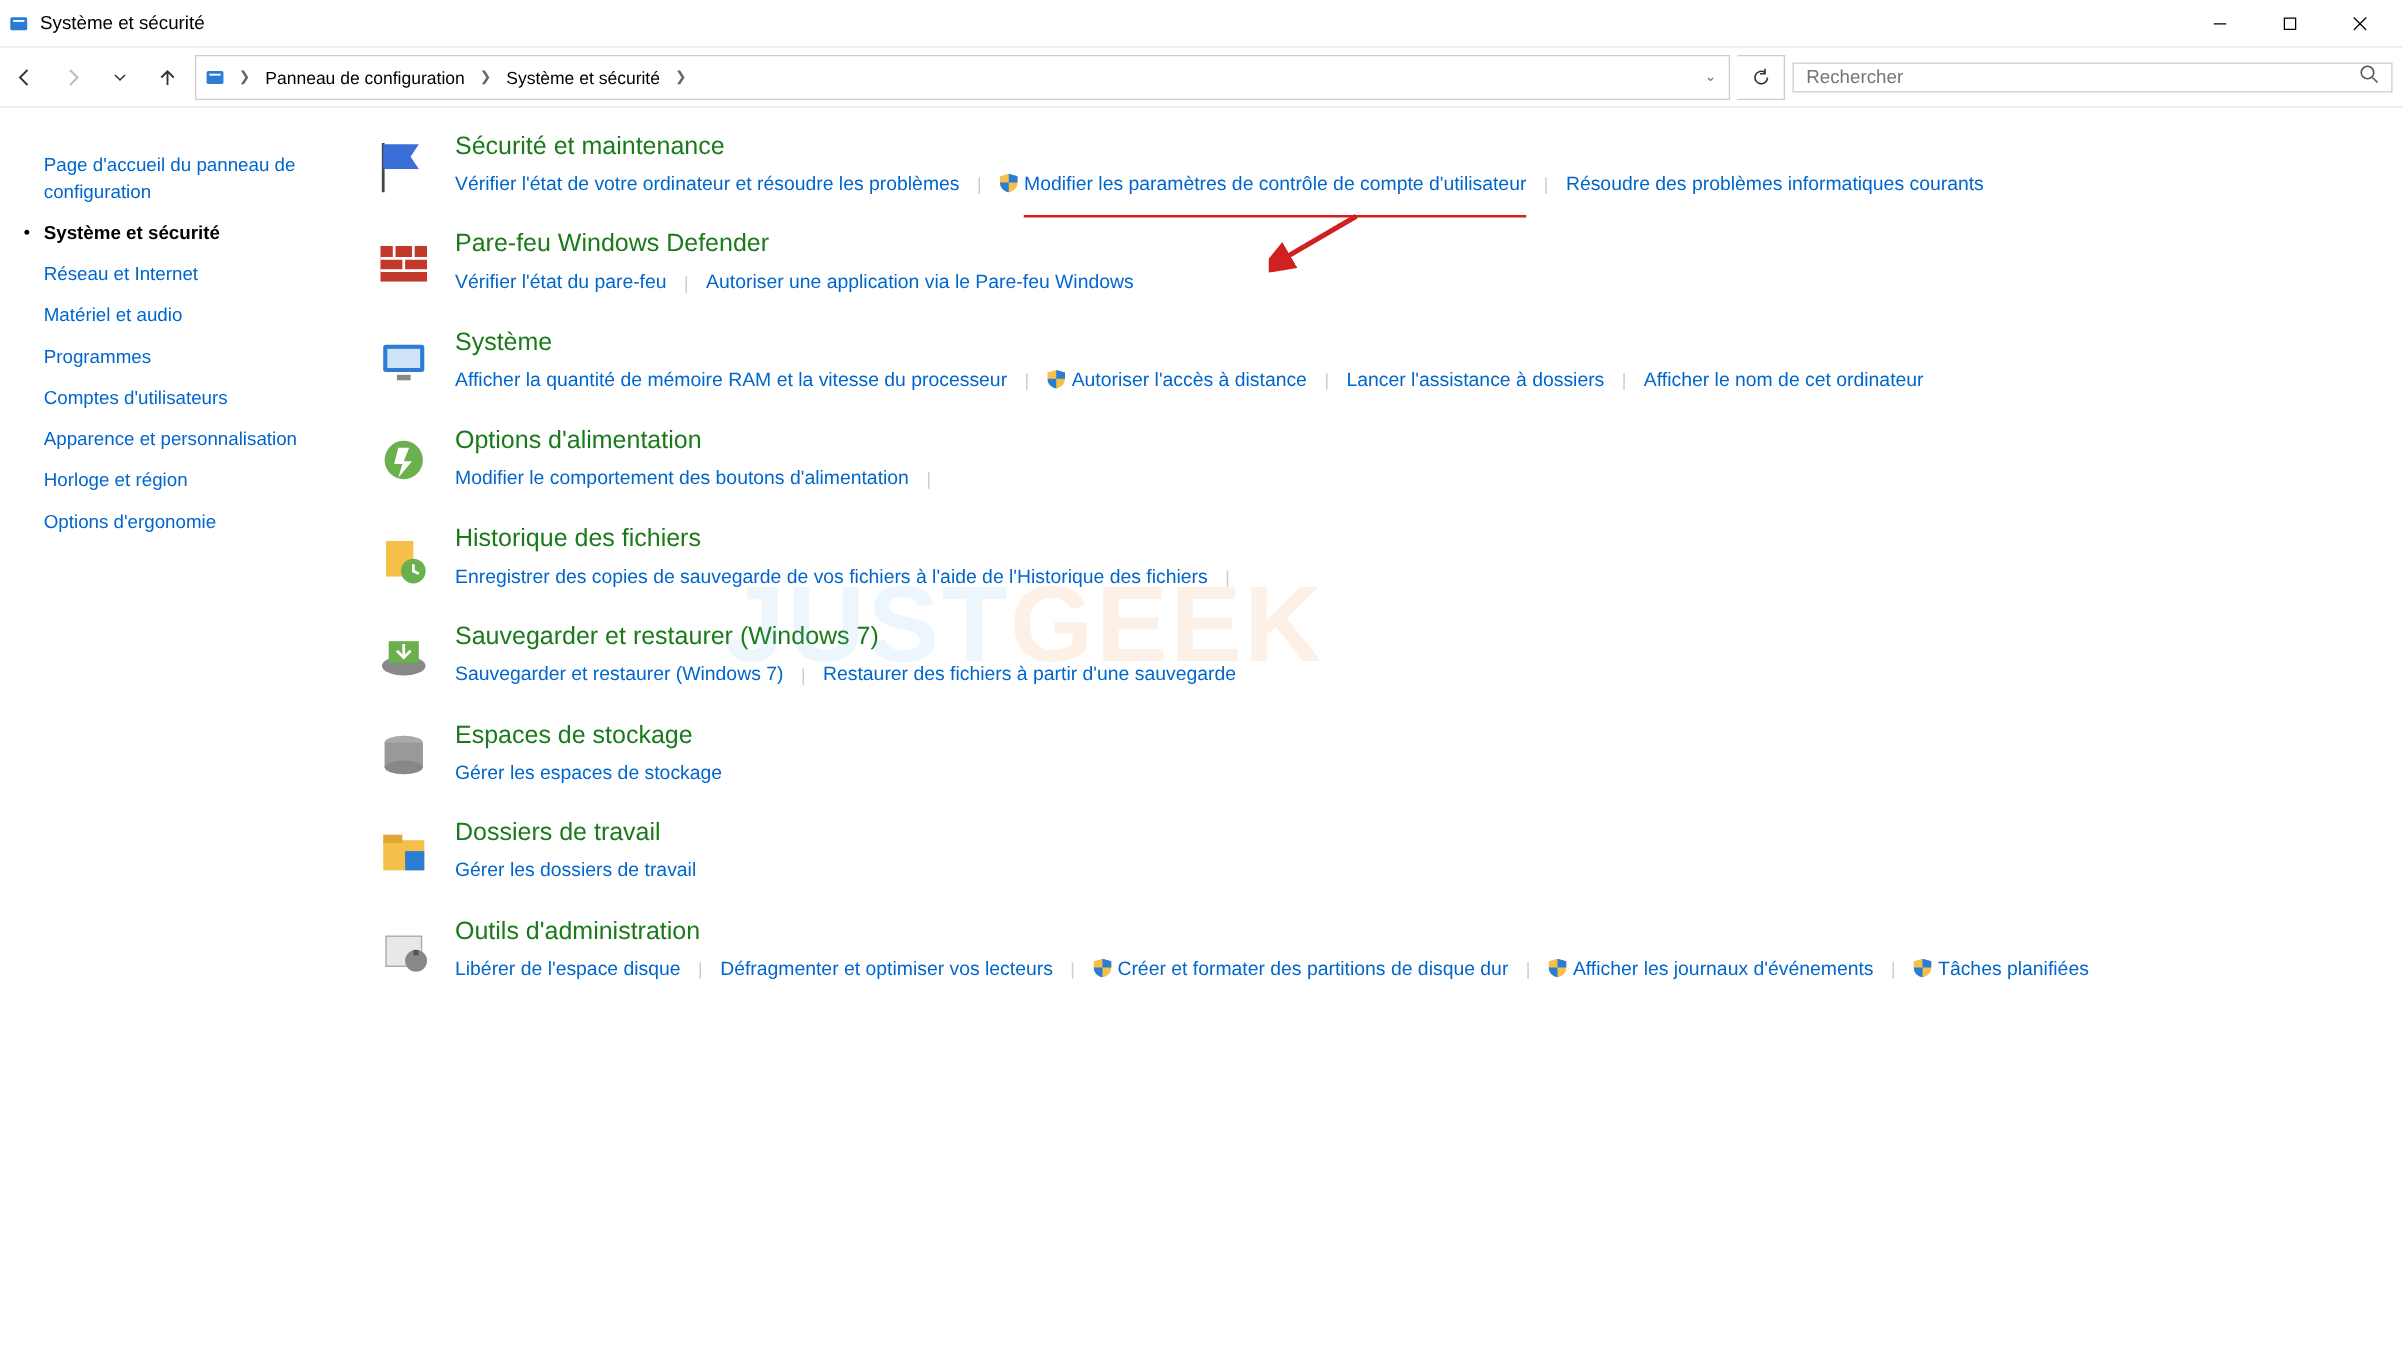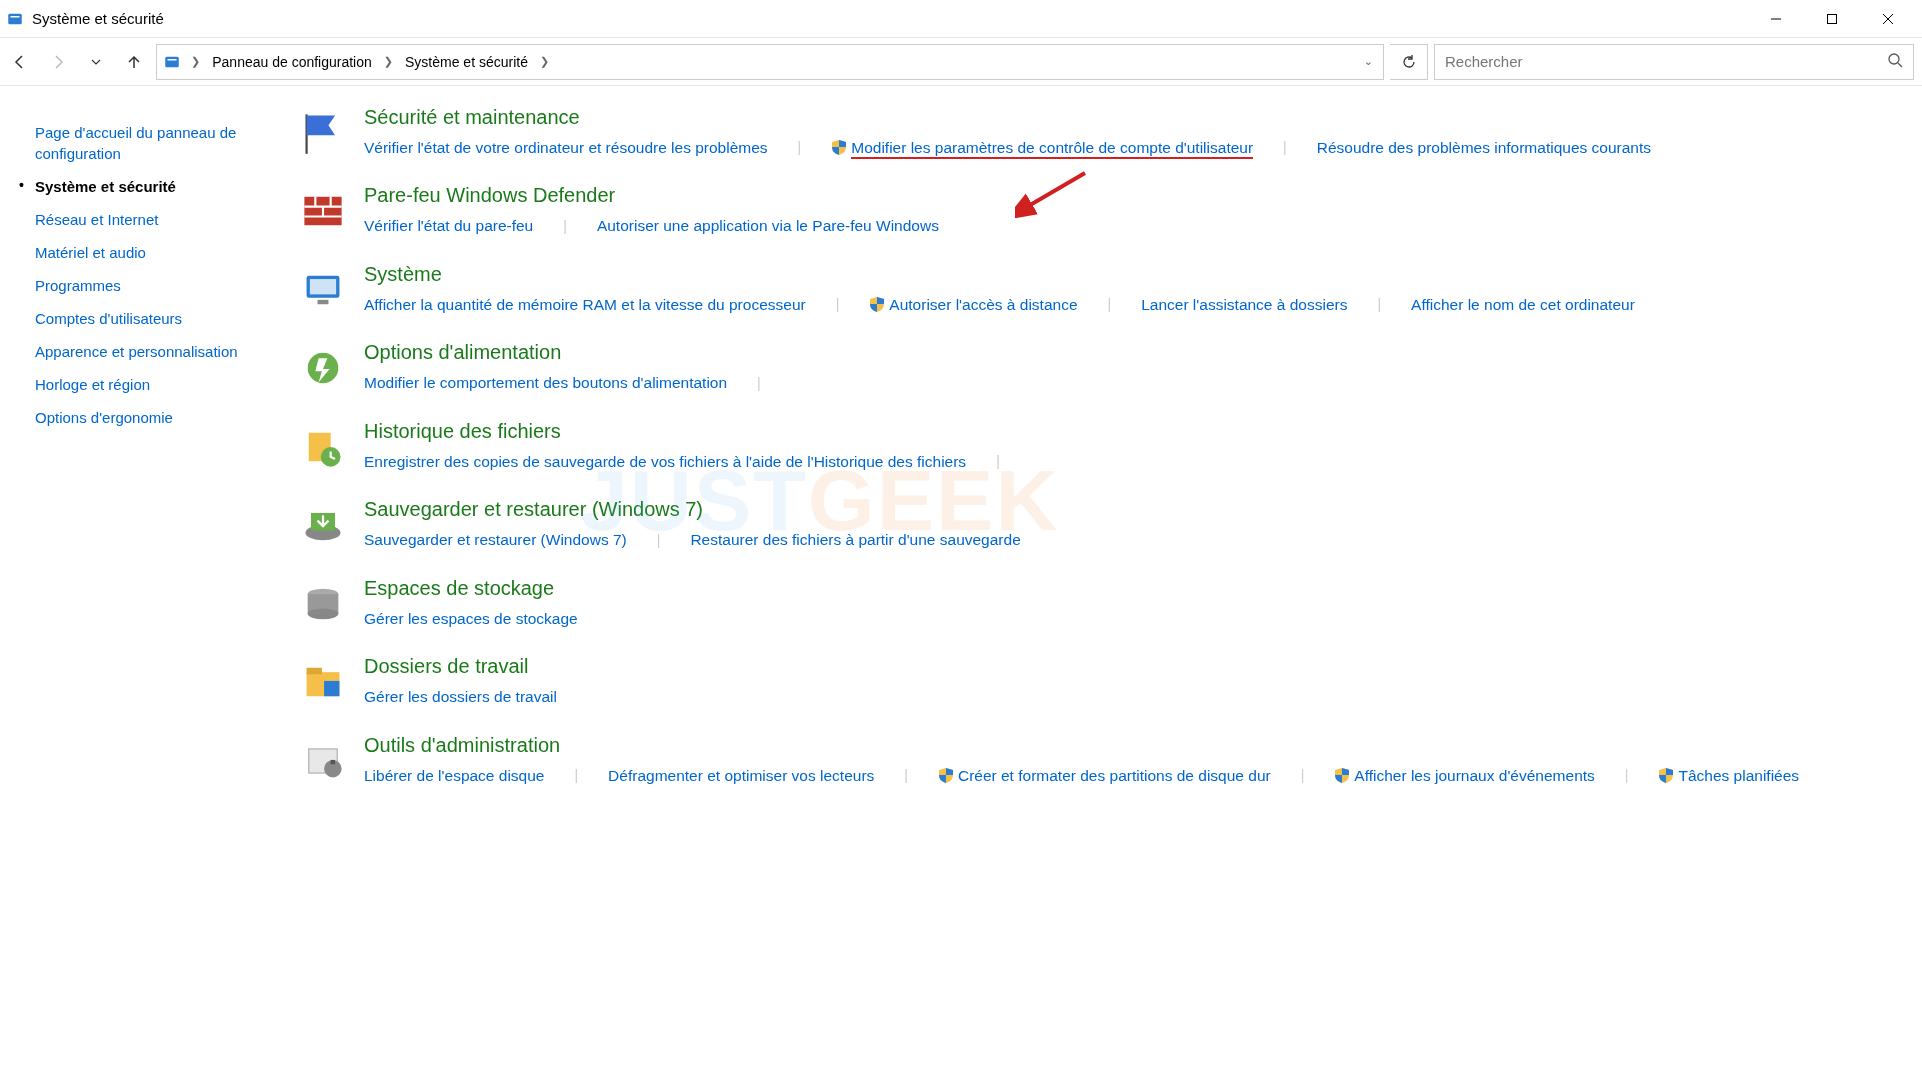--- a/index.html
+++ b/index.html
@@ -18,41 +18,41 @@
 .nav-arrow { width: 32px; height: 32px; display: flex; align-items: center; justify-content: center; color: #666; }
 .nav-arrow.disabled { color: #bbb; }
 .nav-arrow svg { width: 16px; height: 16px; }
 .nav-arrow.sm svg { width: 10px; height: 10px; }
 .address { flex: 1; display: flex; align-items: center; border: 1px solid #ccc; height: 36px; padding: 0 6px; gap: 6px; }
 .address .cp-icon { width: 18px; height: 18px; flex-shrink: 0; }
 .address .crumb { color: #000; padding: 0 2px; }
 .address .chev { color: #666; font-size: 11px; padding: 0 4px; }
 .address .spacer { flex: 1; }
 .refresh { width: 38px; height: 36px; display: flex; align-items: center; justify-content: center; border: 1px solid #ccc; border-left: none; }
-.search { display: flex; align-items: center; border: 1px solid #ccc; height: 36px; width: 480px; padding: 0 10px; }
+.search { display: flex; border: 1px solid #ccc; height: 24px; width: 480px; padding: 0 10px; }
 .search input { flex: 1; border: none; outline: none; font-size: 15px; color: #888; background: transparent; }
 .search .mag { color: #555; }
 
 
 .content { display: flex; padding: 20px 0 0 0; }
 .sidebar { width: 300px; padding: 10px 20px 0 35px; }
 .sidebar a { display: block; color: #0066cc; text-decoration: none; font-size: 15px; padding: 6px 0; line-height: 1.4; }
 .sidebar a.active { color: #000; font-weight: 600; position: relative; }
 .sidebar a.active::before { content: "•"; position: absolute; left: -16px; top: 6px; font-size: 14px; }
 
 .main { flex: 1; padding: 0 40px 40px 0; position: relative; }
 .category { display: flex; margin-bottom: 22px; }
 .cat-icon { width: 46px; height: 42px; margin-right: 18px; flex-shrink: 0; margin-top: 4px; }
 .cat-body { flex: 1; }
 .cat-title { color: #1a7a1a; font-size: 20px; font-weight: 400; margin-bottom: 4px; }
-.cat-links { display: flex; flex-wrap: wrap; align-items: center; gap: 16px; line-height: 1.9; }
+.cat-links { display: flex; flex-wrap: wrap; align-items: center; gap: 0; line-height: 1.9; }
 .cat-links a { color: #0066cc; text-decoration: none; font-size: 15.5px; white-space: nowrap; }
 .cat-links .sep { color: #ccc; margin: 0 14px; }
 .shield { display: inline-flex; width: 16px; height: 16px; margin-right: 4px; vertical-align: -2px; }
-.underline-red { border-bottom: 2.5px solid #d02020; padding-bottom: 1px; text-align: center; }
+.underline-red { border-bottom: 2.5px solid #d02020; padding-bottom: 16px; text-align: center; }
 
 .arrow-annot { position: absolute; top: 62px; left: 715px; pointer-events: none; }
 
 .watermark { position: absolute; top: 345px; left: 280px; font-size: 86px; font-weight: 700; color: rgba(100, 180, 230, 0.12); letter-spacing: 2px; pointer-events: none; user-select: none; }
 .watermark .g { color: rgba(230, 130, 60, 0.12); }
 </style>
 </head>
 <body>
 
 <div class="titlebar">

